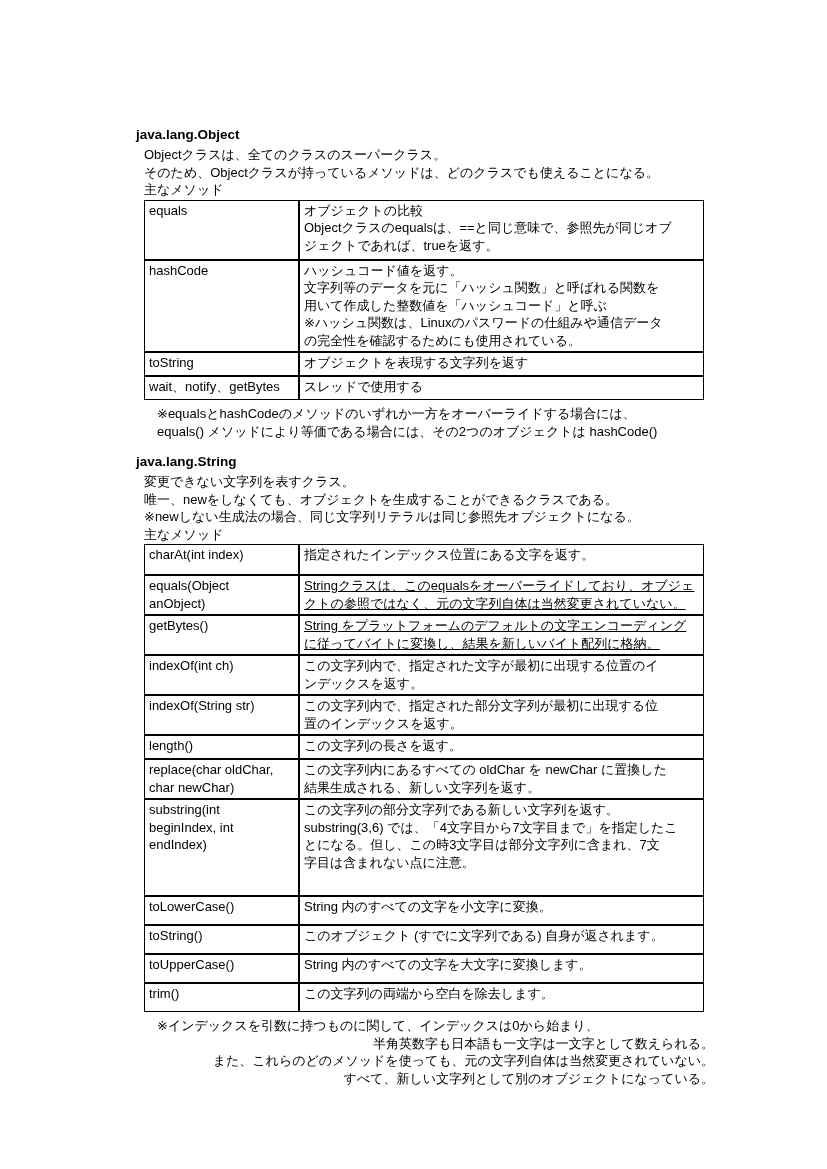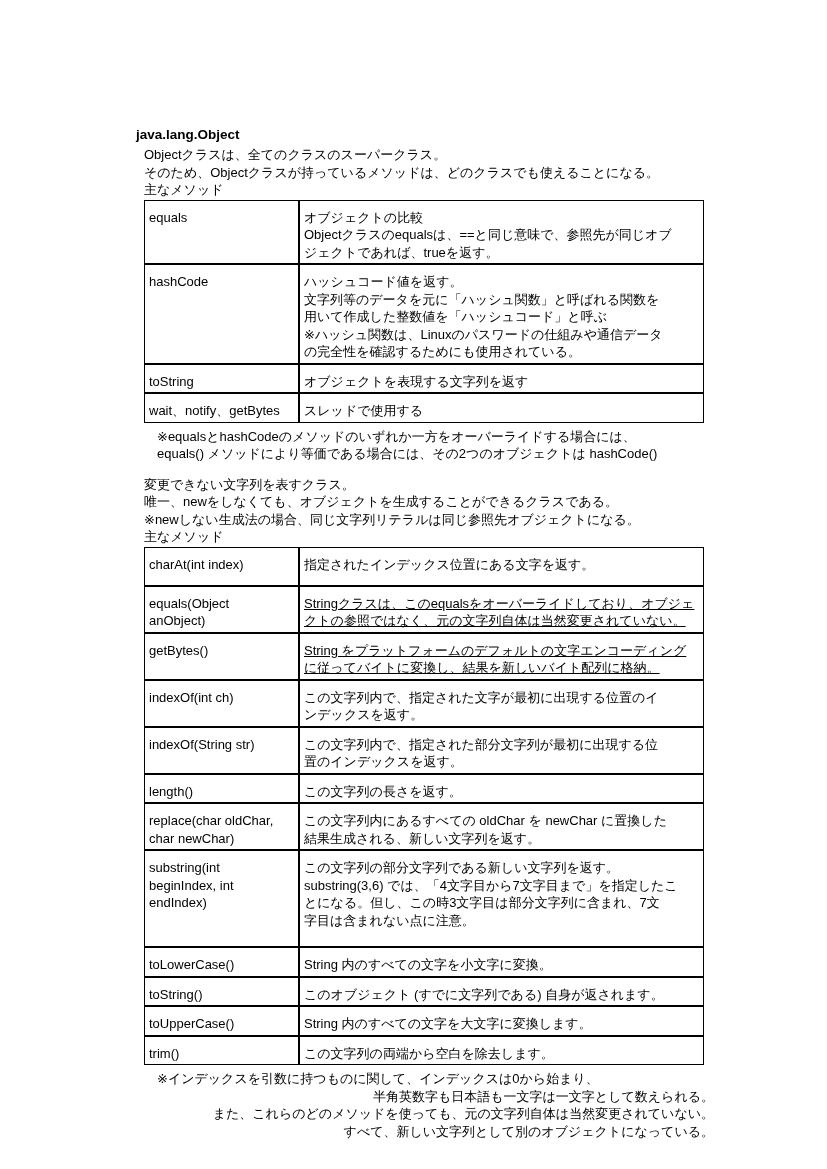--- a/index.html
+++ b/index.html
@@ -20,31 +20,31 @@
   }
   p.hang{margin-left:13px;text-align:right;}
   table{
     border-collapse:separate;border-spacing:0;table-layout:fixed;
     width:560px;margin:1px 0 5px 0;
   }
   col.c-method{width:155px;}
   col.c-desc{width:405px;}
   td{
     border:1px solid #000;vertical-align:top;box-sizing:border-box;
-    padding:8px 4px 2px 4px;font-size:13px;line-height:17.5px;
+    padding:1px 4px 2px 4px;font-size:13px;line-height:17.5px;
     white-space:pre-line;overflow:hidden;
   }
   td.u{text-decoration:underline;}
   .notes{margin-left:13px;margin-bottom:13px;}
   
   .t0 tr:nth-child(1) td{height:60px}
   .t0 tr:nth-child(2) td{height:89px}
   .t0 tr:nth-child(3) td{height:24px}
   .t0 tr:nth-child(4) td{height:24px}
-  .t1 tr:nth-child(1) td{height:39px}
+  .t1 tr:nth-child(1) td{height:31px}
   .t1 tr:nth-child(2) td{height:40px}
   .t1 tr:nth-child(3) td{height:40px}
   .t1 tr:nth-child(4) td{height:40px}
   .t1 tr:nth-child(5) td{height:40px}
   .t1 tr:nth-child(6) td{height:24px}
   .t1 tr:nth-child(7) td{height:32px}
   .t1 tr:nth-child(8) td{height:97px}
   .t1 tr:nth-child(9) td{height:29px}
   .t1 tr:nth-child(10) td{height:29px}
   .t1 tr:nth-child(11) td{height:29px}
@@ -90,20 +90,21 @@
             </tr>
           </tbody>
         </table>
         <div class="notes">
           <p class="line">※equalsとhashCodeのメソッドのいずれか一方をオーバーライドする場合には、</p>
           <p class="line">equals() メソッドにより等価である場合には、その2つのオブジェクトは hashCode()</p>
         </div>
       </div>
     </section>
     <section>
+      <h2>java.lang.String</h2>
       <div class="indent">
         <p class="line">変更できない文字列を表すクラス。</p>
         <p class="line">唯一、newをしなくても、オブジェクトを生成することができるクラスである。</p>
         <p class="line">※newしない生成法の場合、同じ文字列リテラルは同じ参照先オブジェクトになる。</p>
         <p class="line">主なメソッド</p>
         <table class="t1">
           <colgroup>
             <col class="c-method">
             <col class="c-desc">
           </colgroup>

